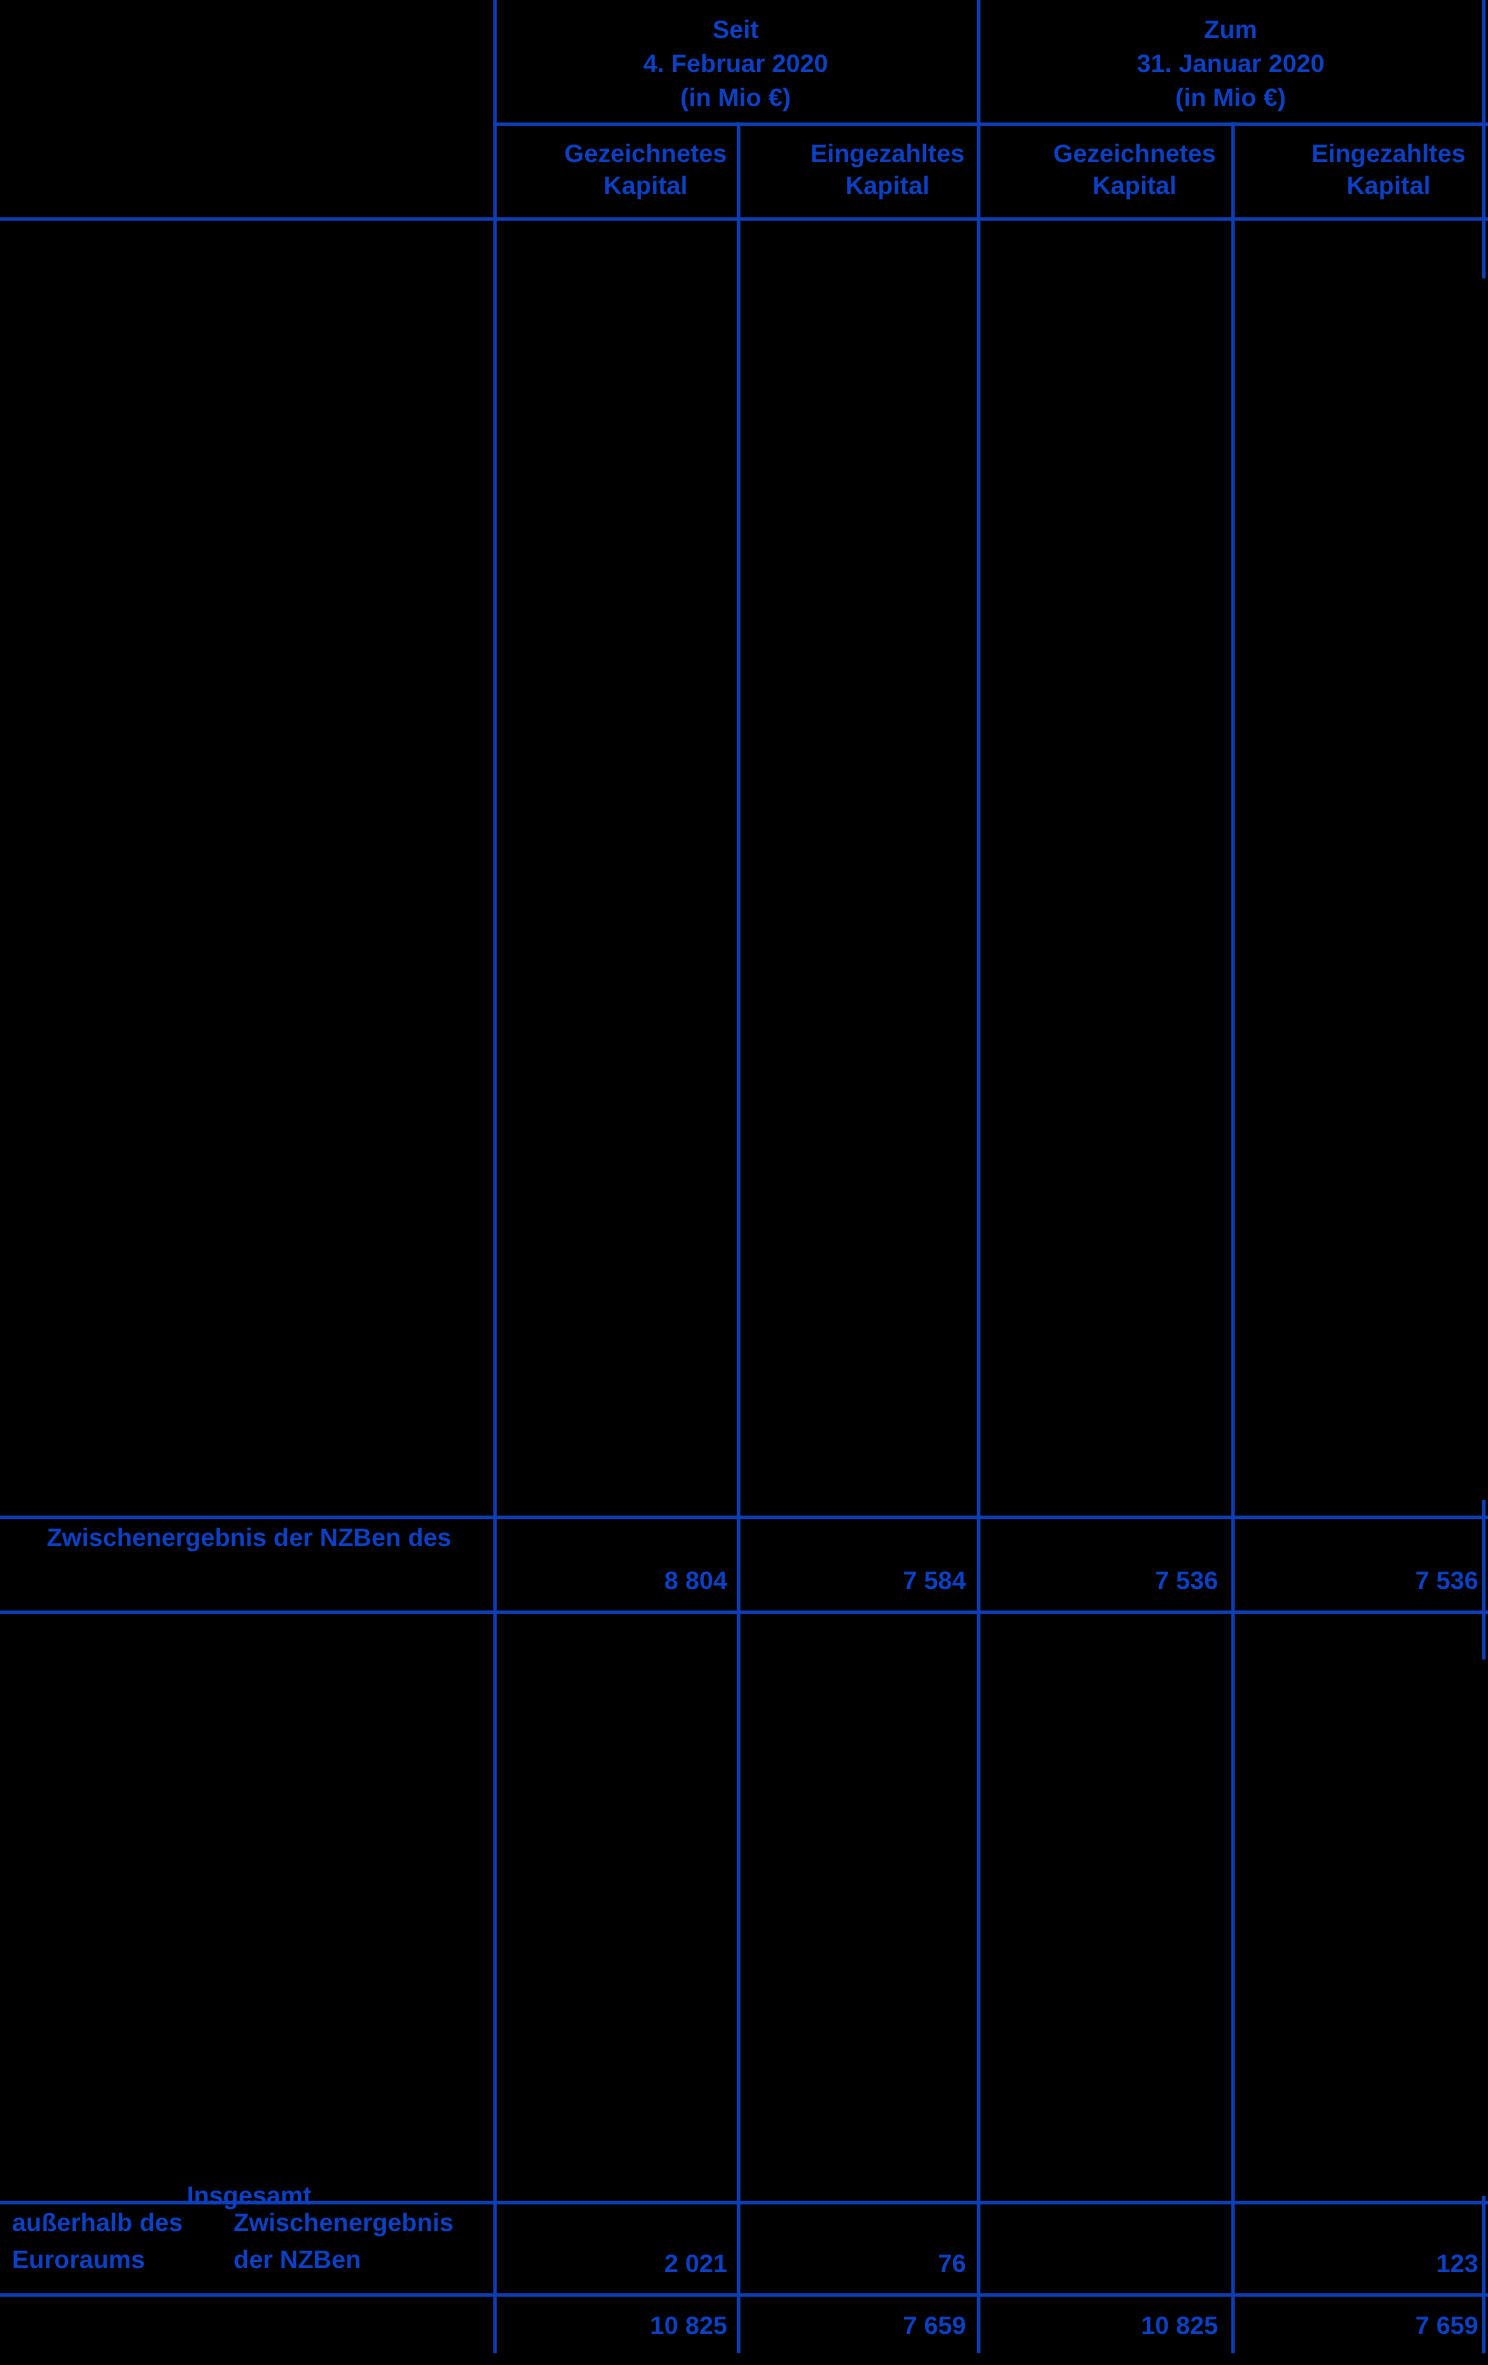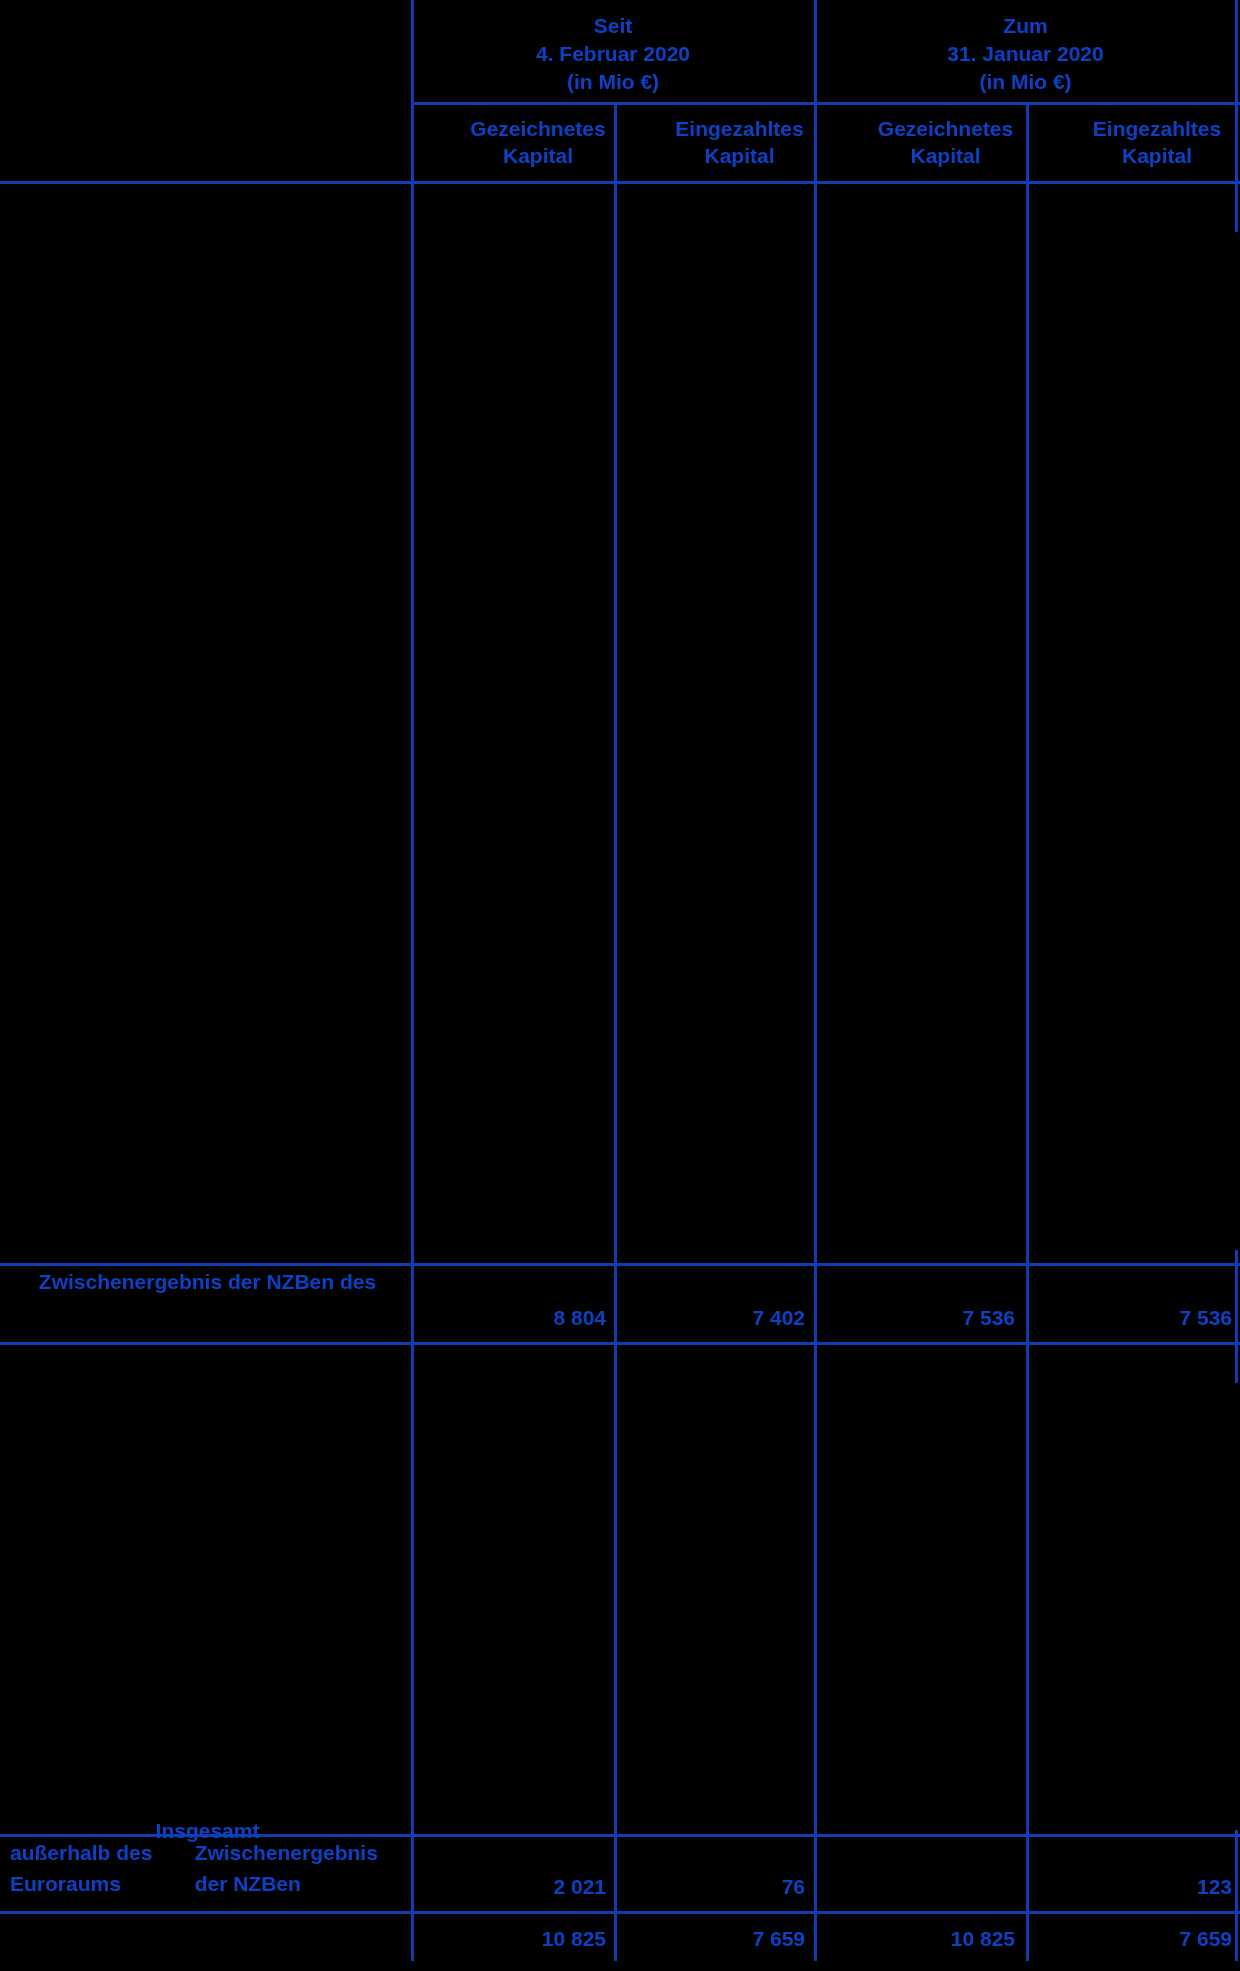--- a/index.html
+++ b/index.html
@@ -122,21 +122,21 @@
   </div>
   <div class="colhead-cell" id="colhead-4">
     <span>Eingezahltes</span>
     <span>Kapital</span>
   </div>
 
   <div class="row-label" id="row1-label">
     <span>Zwischenergebnis der NZBen des</span>
   </div>
   <div class="value-cell row1-band vcol-1">8 804</div>
-  <div class="value-cell row1-band vcol-2">7 402</div>
+  <div class="value-cell row1-band vcol-2">7 584</div>
   <div class="value-cell row1-band vcol-3">7 536</div>
   <div class="value-cell row1-band vcol-4">7 536</div>
 
   <div class="row-label" id="row2-label">
     <span>außerhalb des Euroraums</span>
     <span>Zwischenergebnis der NZBen</span>
   </div>
   <div class="value-cell row2-band vcol-1">2 021</div>
   <div class="value-cell row2-band vcol-2">76</div>
   <div class="value-cell row2-band vcol-4">123</div>

